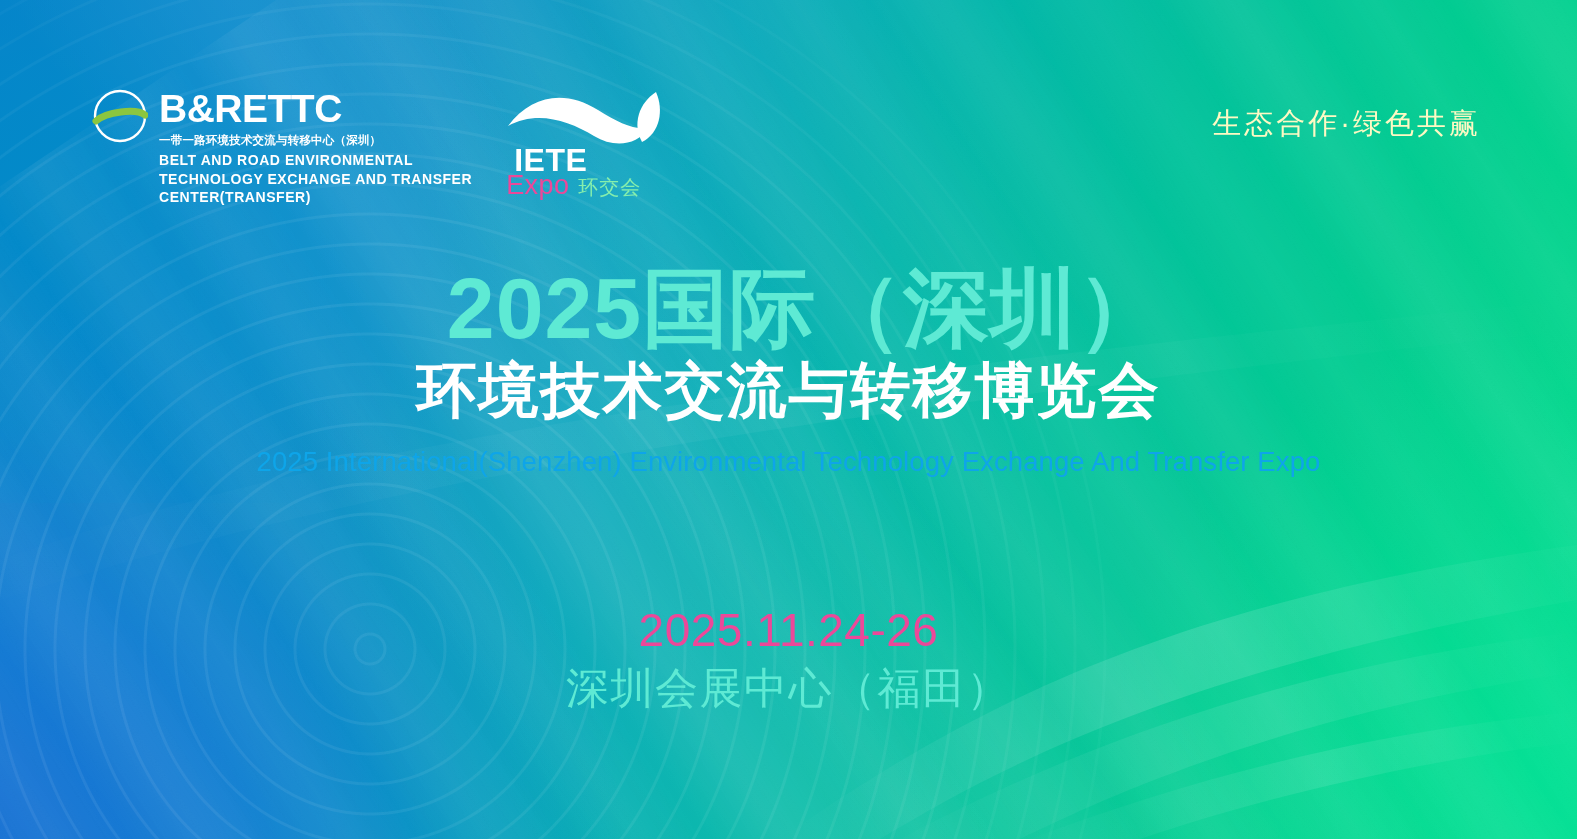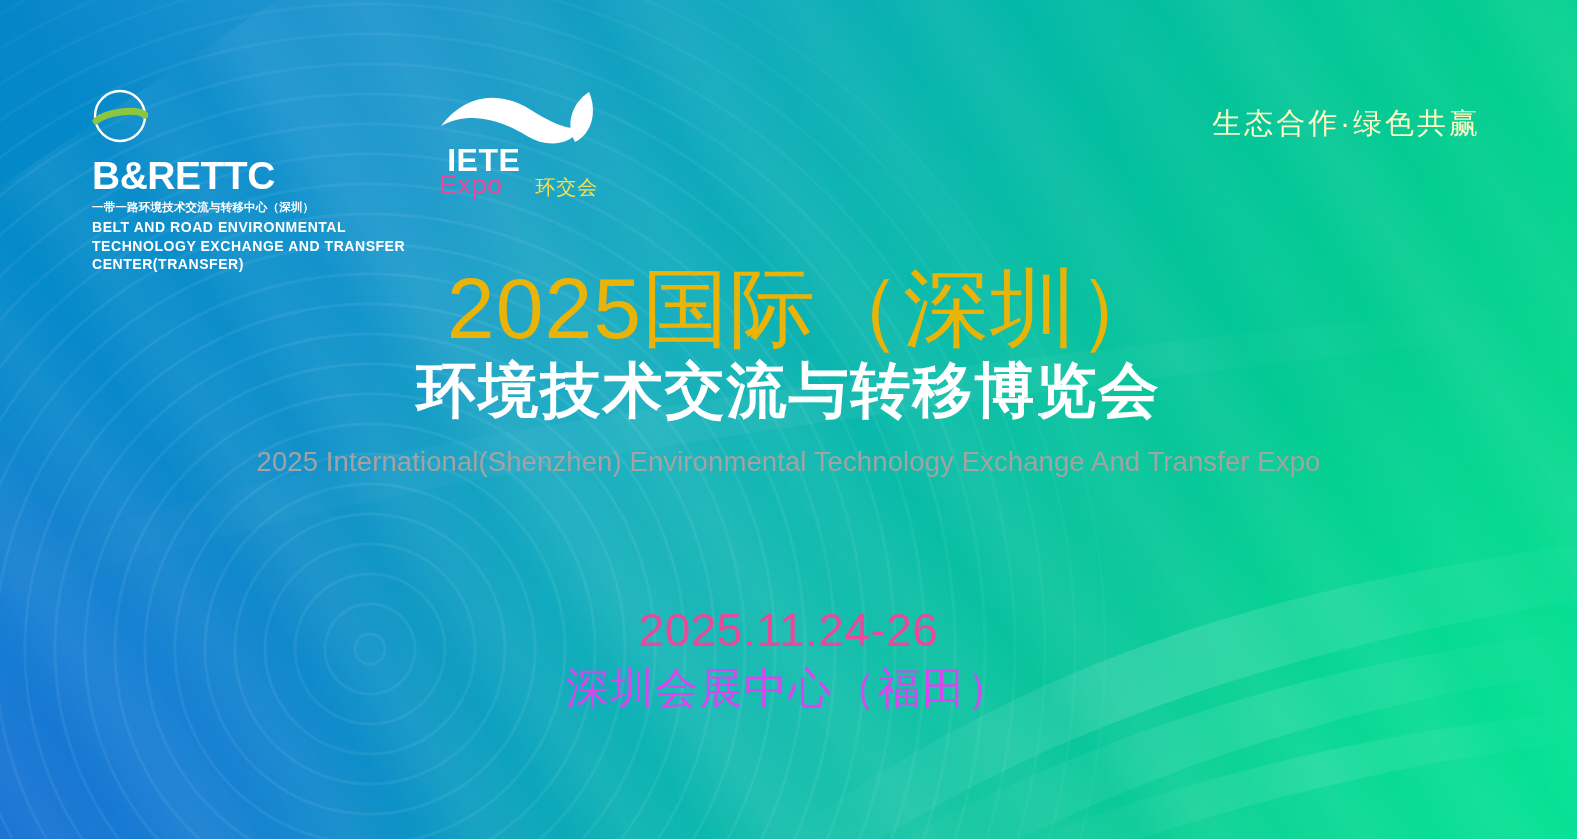--- a/index.html
+++ b/index.html
@@ -121,21 +121,21 @@
 
   
   .logos {
     position: absolute;
     left: 92px;
     top: 88px;
     display: flex;
     align-items: flex-start;
     gap: 34px;
   }
-  .brettc { display: flex; align-items: flex-start; gap: 11px; flex-direction: column; }
+  .brettc { display: flex; align-items: flex-start; gap: 11px; }
   .brettc-txt { padding-top: 2px; }
   .brettc-word {
     color: #fff;
     font-size: 39px;
     font-weight: 700;
     letter-spacing: -0.5px;
     line-height: 0.95;
     white-space: nowrap;
   }
   .brettc-cn {
@@ -176,26 +176,25 @@
     white-space: nowrap;
   }
   .iete-expo {
     color: #ec4899;
     font-size: 27px;
     font-weight: 300;
     letter-spacing: 0.4px;
     line-height: 1;
   }
   .iete-cn {
-    color: #fde047;
+    color: #86efac;
     font-size: 20px;
     font-weight: 500;
     letter-spacing: 1px;
     line-height: 1;
-    margin-left: 24px;
   }
 
   .tagline {
     position: absolute;
     right: 96px;
     top: 104px;
     color: #fef9c3;
     font-size: 29px;
     font-weight: 400;
     letter-spacing: 3px;
@@ -203,39 +202,39 @@
   }
 
   .headline {
     position: absolute;
     left: 0;
     right: 0;
     top: 263px;
     text-align: center;
   }
   .h-line1 {
-    color: #eab308;
+    color: #5eead4;
     font-size: 86px;
-    font-weight: 400;
+    font-weight: 700;
     letter-spacing: 1px;
     line-height: 1.05;
     white-space: nowrap;
     margin-left: 34px;
   }
   .h-line2 {
     color: #fff;
     font-size: 60px;
     font-weight: 700;
     letter-spacing: 2px;
     line-height: 1.08;
     margin-top: 6px;
     white-space: nowrap;
   }
   .h-en {
-    color: #a3a3a3;
+    color: #0ea5e9;
     font-size: 27.5px;
     font-weight: 300;
     letter-spacing: 0.1px;
     margin-top: 22px;
     white-space: nowrap;
   }
 
   .info {
     position: absolute;
     left: 0;
@@ -245,21 +244,21 @@
   }
   .info-date {
     color: #ec4899;
     font-size: 46px;
     font-weight: 400;
     letter-spacing: 0.5px;
     line-height: 1.15;
     white-space: nowrap;
   }
   .info-venue {
-    color: #d946ef;
+    color: #5eead4;
     font-size: 43px;
     font-weight: 400;
     letter-spacing: 1.5px;
     line-height: 1.2;
     margin-top: 6px;
     white-space: nowrap;
   }
 </style>
 </head>
 <body>

